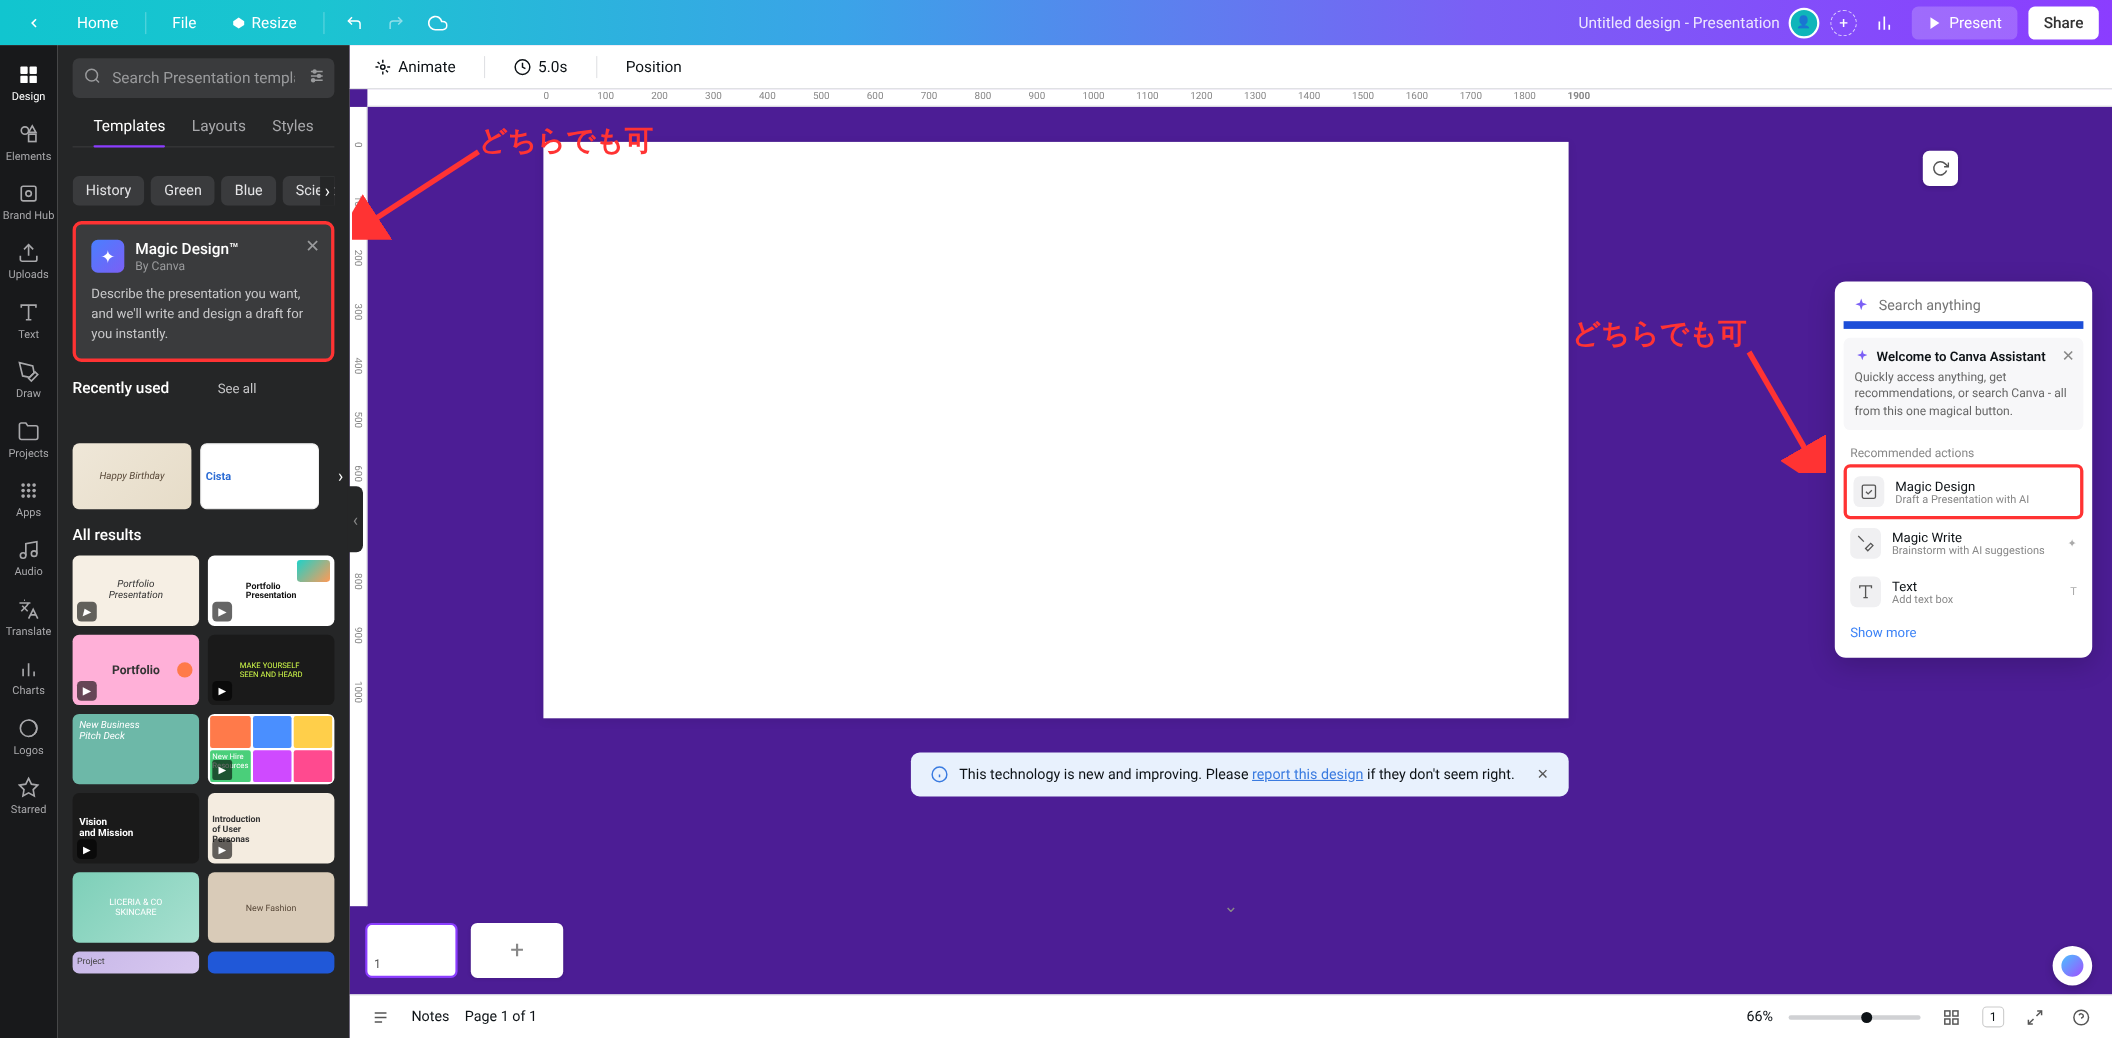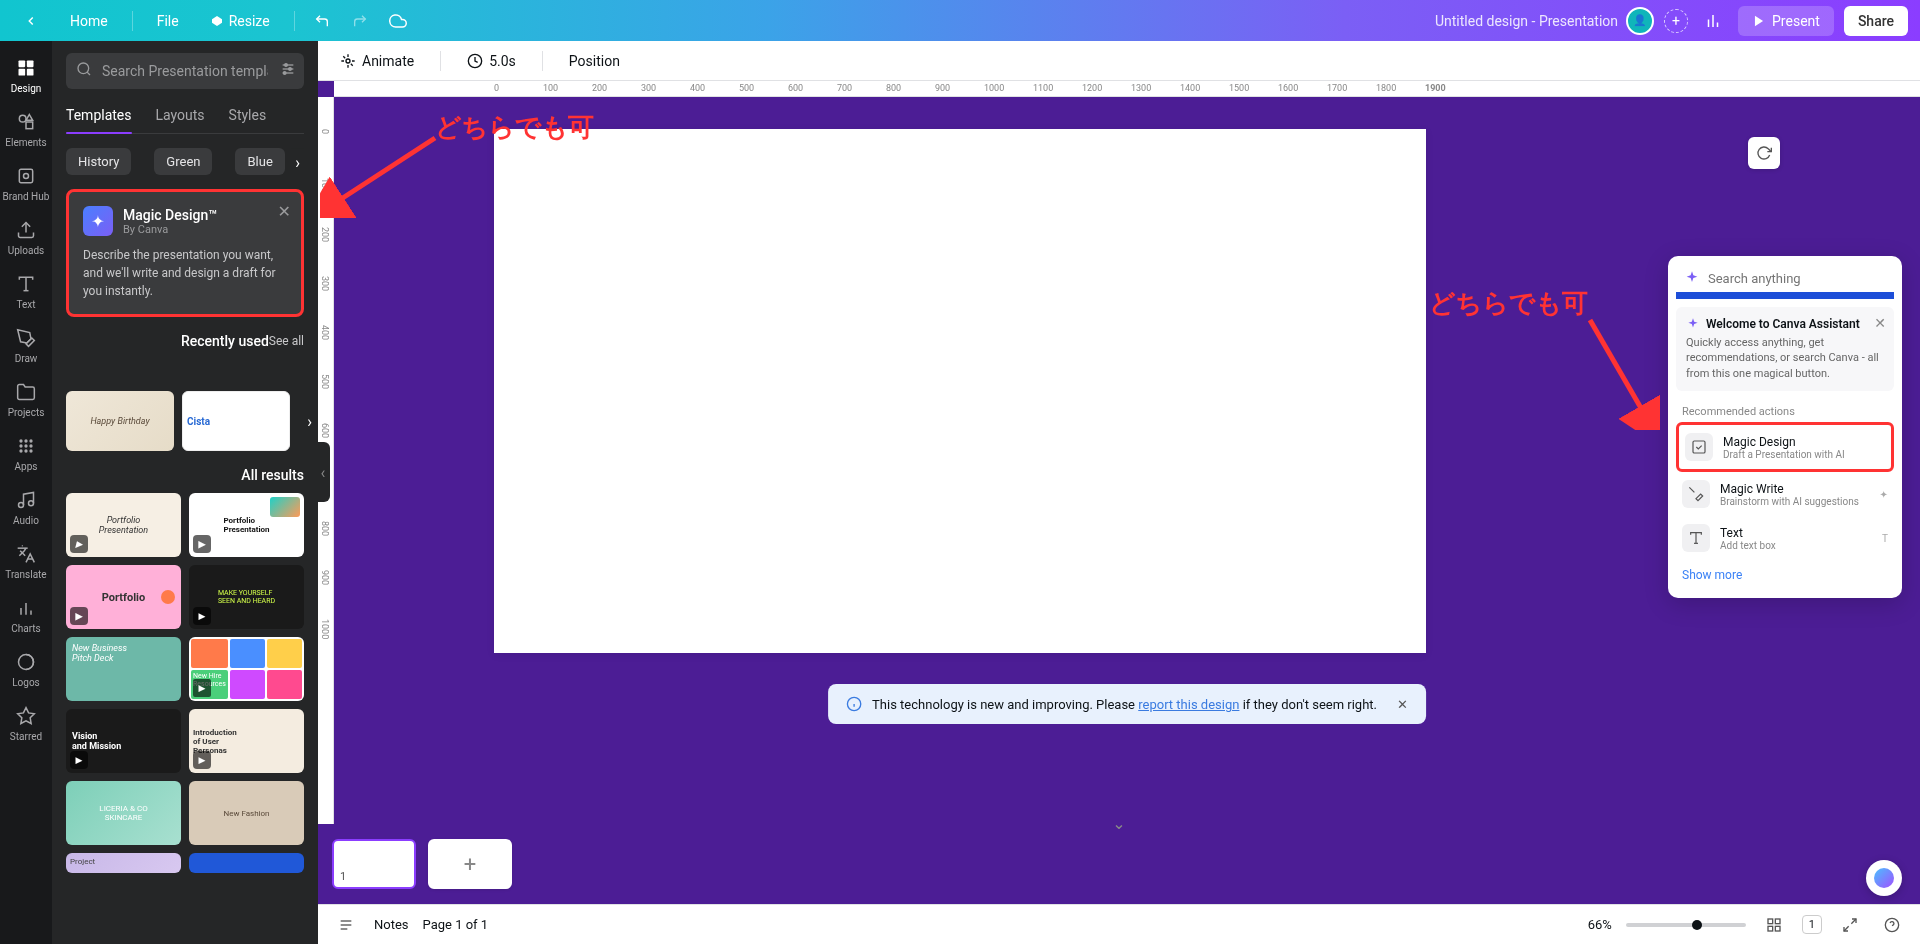--- a/index.html
+++ b/index.html
@@ -25,37 +25,37 @@
 .rail-item.active { color: #fff; }
 .rail-icon { width: 22px; height: 22px; display: flex; align-items: center; justify-content: center; }
 
 
 .sidepanel { position: absolute; left: 52px; top: 41px; width: 266px; height: calc(100% - 41px); background: #252627; display: flex; flex-direction: column; padding: 12px 14px; overflow-y: auto; }
 .search-wrap { position: relative; margin-bottom: 12px; }
 .search-input { width: 100%; height: 36px; background: #3a3b3d; border: none; border-radius: 6px; padding: 0 36px 0 36px; color: #fff; font-size: 14px; }
 .search-input::placeholder { color: #9a9b9d; }
 .search-icon-left { position: absolute; left: 10px; top: 50%; transform: translateY(-50%); color: #9a9b9d; }
 .search-filter { position: absolute; right: 8px; top: 50%; transform: translateY(-50%); color: #9a9b9d; cursor: pointer; }
-.tabs { display: flex; gap: 24px; border-bottom: 1px solid #3a3b3d; margin-bottom: 14px; }
+.tabs { display: flex; gap: 24px; border-bottom: 1px solid #3a3b3d; margin-bottom: 26px; justify-content: center; }
 .tab { padding: 6px 0 10px; font-size: 14px; color: #a8a8ab; cursor: pointer; position: relative; }
 .tab.active { color: #fff; }
 .tab.active::after { content: ''; position: absolute; bottom: -1px; left: 0; right: 0; height: 2.5px; background: #8B3DFF; border-radius: 2px; }
-.chips { display: flex; gap: 23px; margin-bottom: 14px; overflow: hidden; position: relative; }
+.chips { display: flex; gap: 6px; margin-bottom: 14px; overflow: hidden; position: relative; }
 .chip { background: #3a3b3d; color: #e4e4e6; padding: 6px 12px; border-radius: 6px; font-size: 13px; cursor: pointer; white-space: nowrap; }
 .chip-arrow { position: absolute; right: 0; top: 50%; transform: translateY(-50%); color: #fff; background: #252627; padding: 4px; cursor: pointer; }
 
 .magic-card { background: #3a3b3d; border-radius: 8px; padding: 14px; position: relative; margin-bottom: 16px; border: 3px solid #ff3333; }
 .magic-hdr { display: flex; align-items: center; gap: 10px; margin-bottom: 10px; }
 .magic-icon { width: 30px; height: 30px; background: linear-gradient(135deg, #4a7fff, #7b5ff5); border-radius: 6px; display: flex; align-items: center; justify-content: center; color: #fff; font-size: 16px; }
 .magic-title { color: #fff; font-size: 14px; font-weight: 500; }
 .magic-sub { color: #9a9b9d; font-size: 11px; }
 .magic-close { position: absolute; top: 10px; right: 10px; color: #9a9b9d; cursor: pointer; font-size: 16px; }
 .magic-desc { color: #c8c8ca; font-size: 12px; line-height: 1.5; }
 
-.section-hdr { display: flex; justify-content: flex-end; align-items: center; margin-bottom: 10px; }
+.section-hdr { display: flex; justify-content: flex-start; align-items: center; margin-bottom: 10px; gap: 44px; }
 .section-title { color: #fff; font-size: 14px; font-weight: 500; }
 .see-all { color: #c8c8ca; font-size: 12px; cursor: pointer; }
 .thumbs-row { display: flex; gap: 8px; margin-bottom: 16px; position: relative; margin-top: 32px; }
 .thumbs-grid { display: grid; grid-template-columns: 1fr 1fr; gap: 8px; }
 .thumb { border-radius: 6px; overflow: hidden; position: relative; cursor: pointer; }
 .thumb-r { width: 108px; height: 60px; }
 .thumb-g { width: 100%; height: 64px; }
 .thumb-play { position: absolute; bottom: 4px; left: 4px; width: 18px; height: 18px; background: rgba(0,0,0,0.6); border-radius: 4px; display: flex; align-items: center; justify-content: center; color: #fff; font-size: 9px; }
 .thumbs-arrow { position: absolute; right: -8px; top: 50%; transform: translateY(-50%); color: #fff; cursor: pointer; }
 

